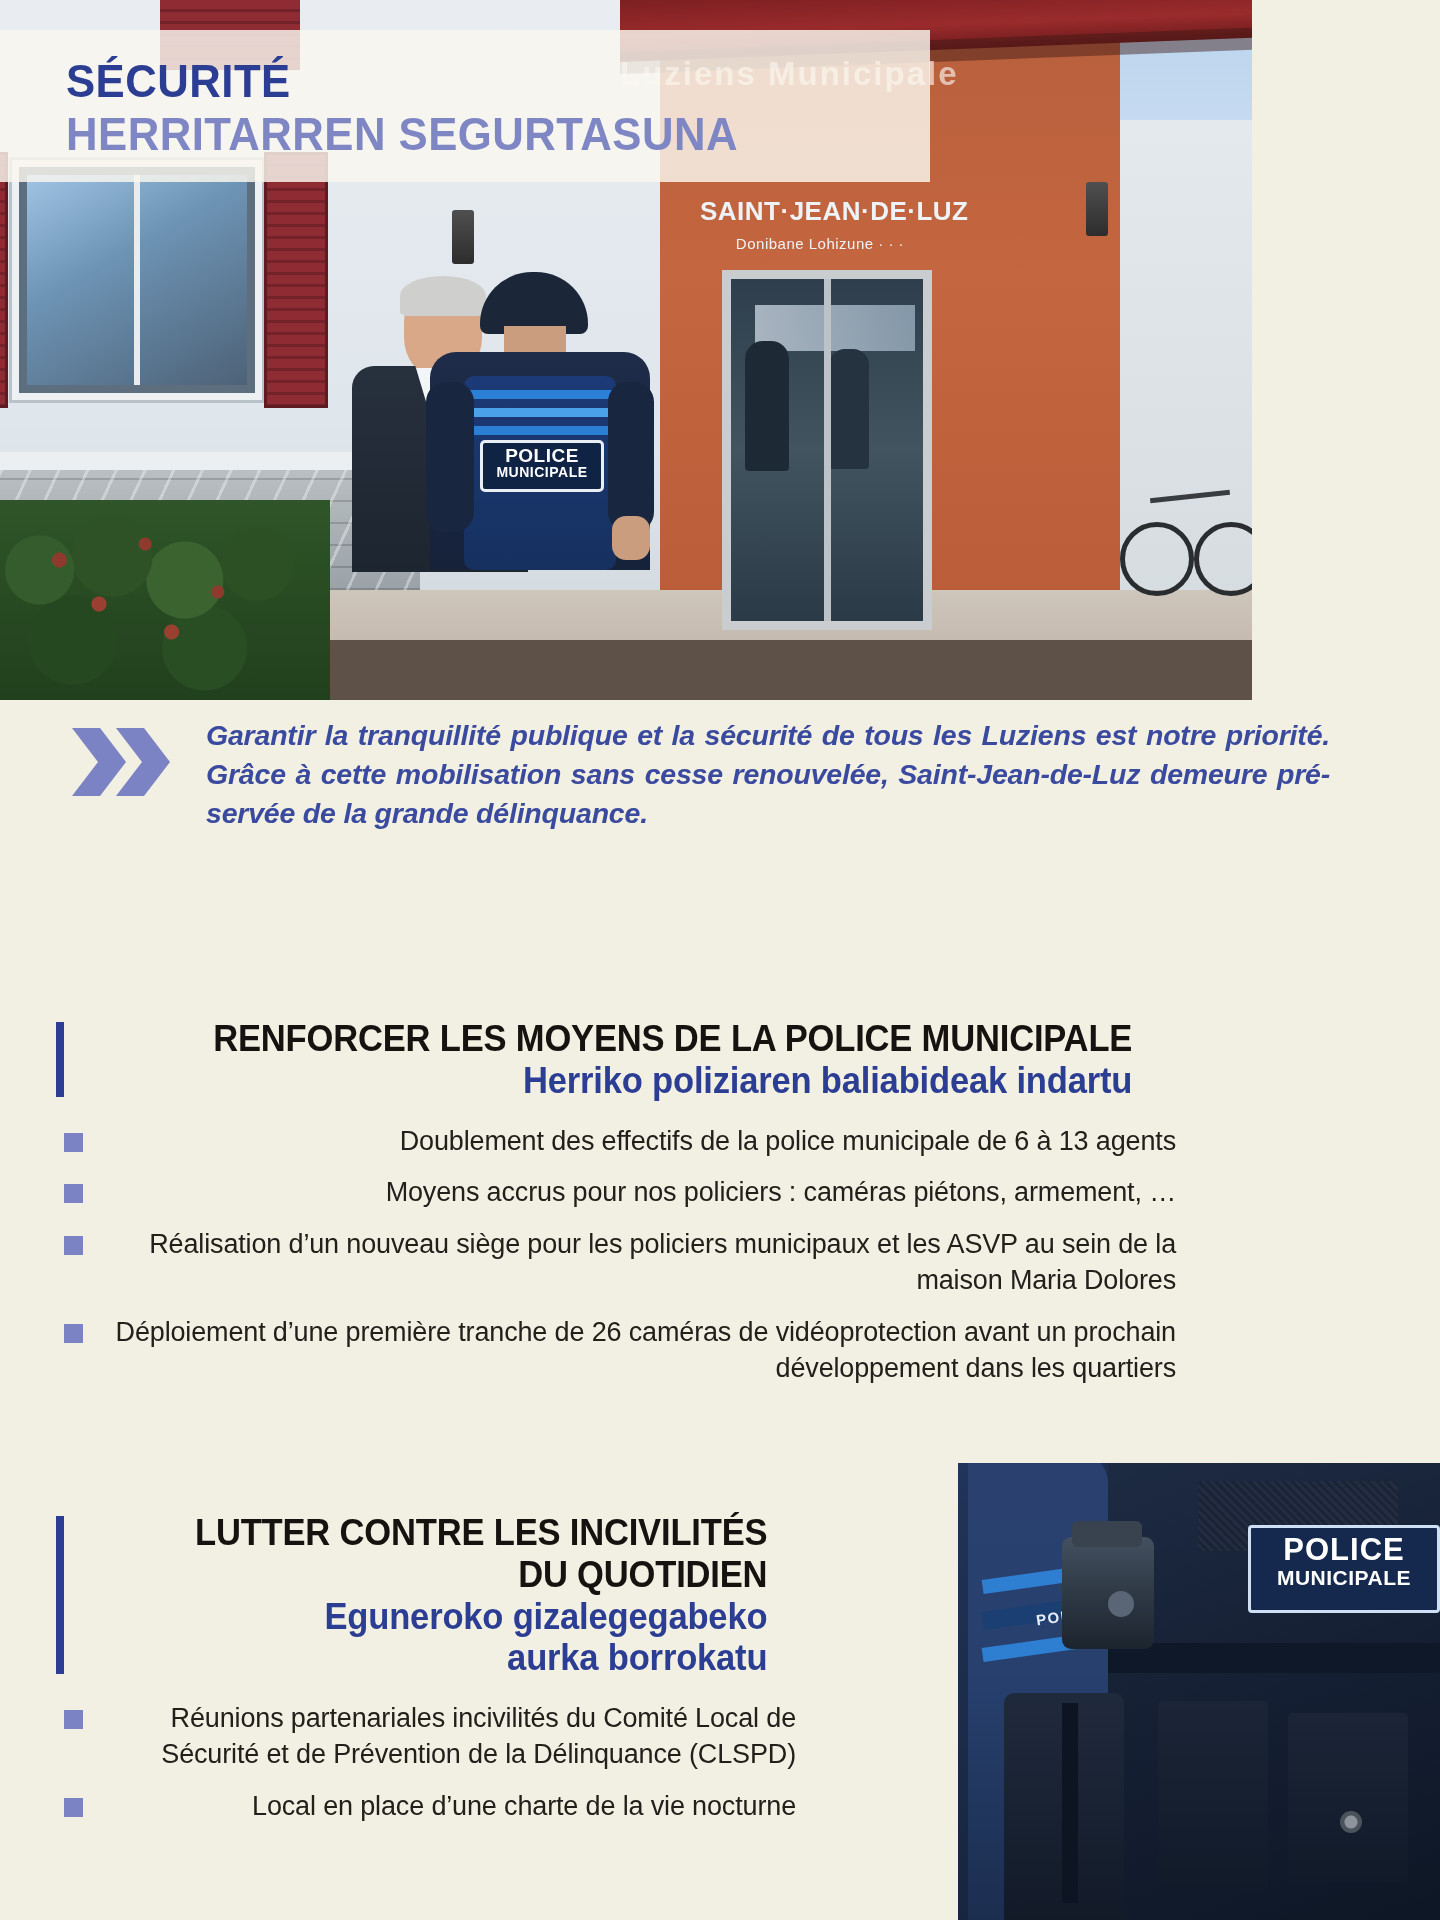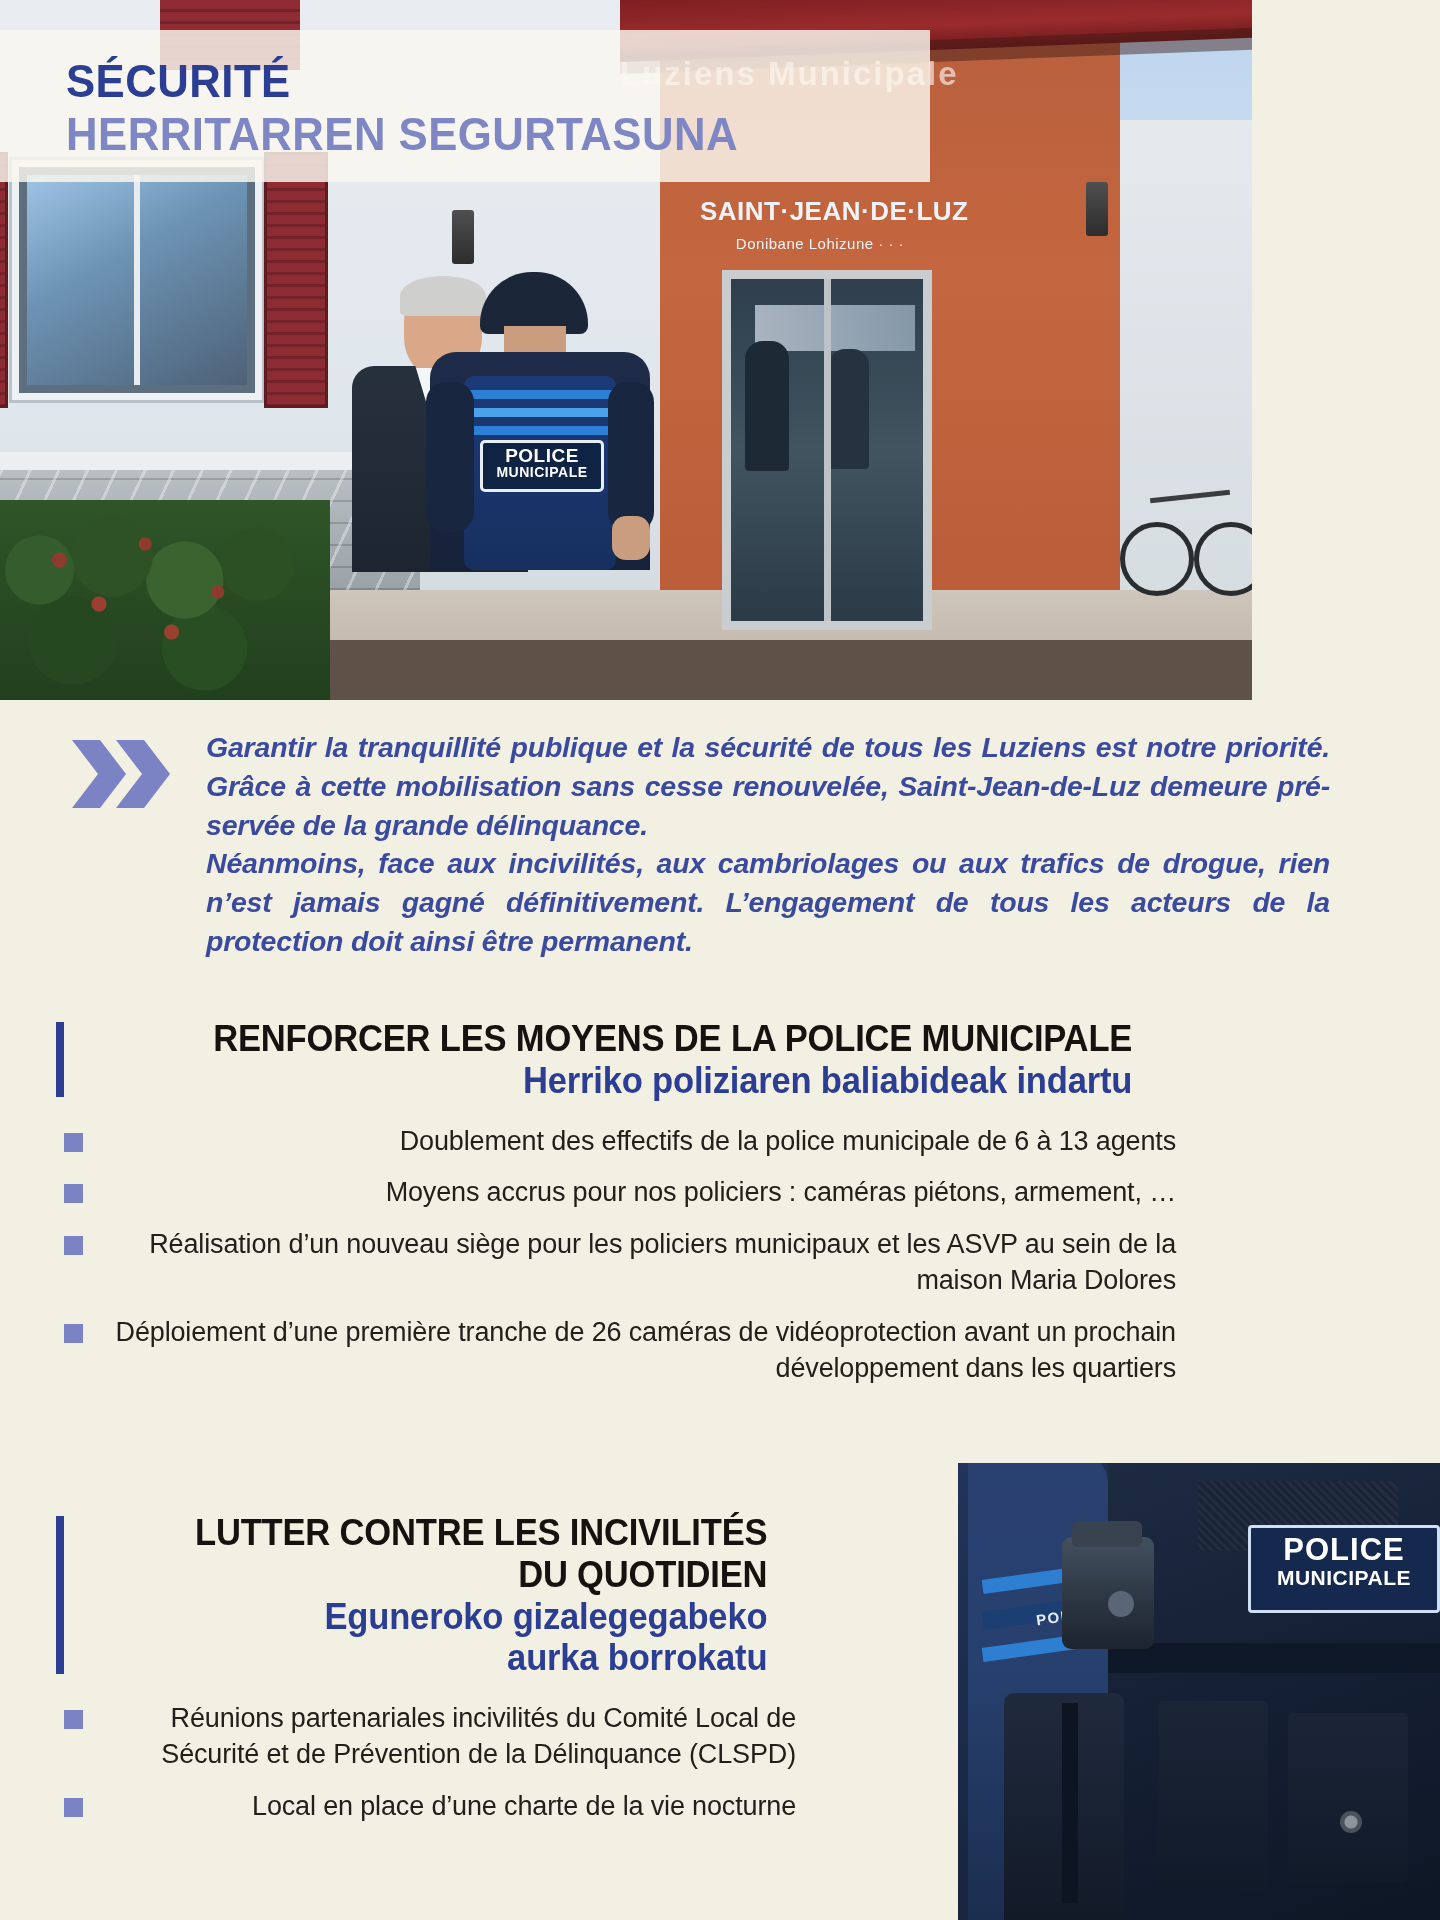--- a/index.html
+++ b/index.html
@@ -361,21 +361,21 @@
     position: absolute; left: 182px; top: 244px;
     width: 38px; height: 44px;
     background: #c99d7e; border-radius: 14px;
   }
 
   
   .intro {
     position: absolute;
     left: 0; top: 700px;
     width: 1440px;
-    padding: 28px 110px 10px 70px;
+    padding: 16px 110px 10px 70px;
     display: flex;
     gap: 26px;
   }
   .chev-wrap {
     flex: 0 0 auto;
     width: 110px;
     padding-top: 8px;
     display: flex;
     gap: 4px;
   }
@@ -645,21 +645,20 @@
 
   <div class="intro">
     <div class="chev-wrap">
       <svg class="chev" width="104" height="76" viewBox="0 0 104 76" aria-hidden="true">
         <path d="M2 4 L30 4 L56 38 L30 72 L2 72 L28 38 Z" fill="#7b83c4"></path>
         <path d="M46 4 L74 4 L100 38 L74 72 L46 72 L72 38 Z" fill="#7b83c4"></path>
       </svg>
     </div>
     <div class="intro-text">
       <p>Garantir la tranquillité publique et la sécurité de tous les Luziens est notre priorité. Grâce à cette mobilisation sans cesse renouvelée, Saint-Jean-de-Luz demeure pré-servée de la grande délinquance.</p>
-      <p>Néanmoins, face aux incivilités, aux cambriolages ou aux trafics de drogue, rien n’est jamais gagné définitivement. L’engagement de tous les acteurs de la protection doit ainsi être permanent.</p>
     </div>
   </div>
 
   <div class="section" id="section-1">
     <div class="sec-head">
       <div class="sec-fr">RENFORCER LES MOYENS DE LA POLICE MUNICIPALE</div>
       <div class="sec-eu">Herriko poliziaren baliabideak indartu</div>
     </div>
     <ul class="bullets">
       <li>Doublement des effectifs de la police municipale de 6 à 13 agents</li>

